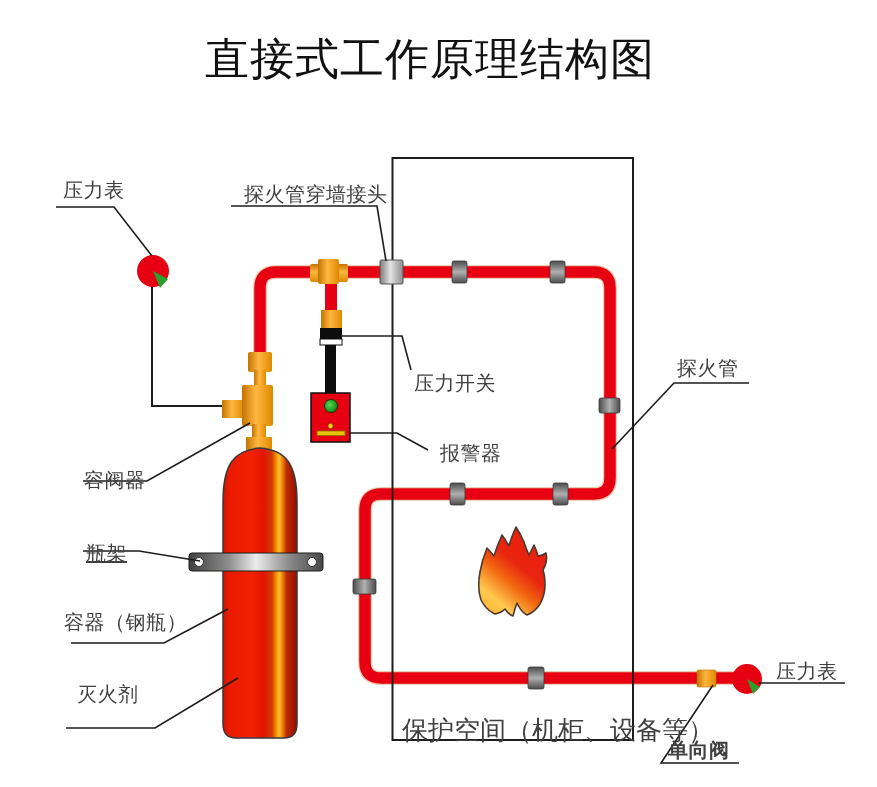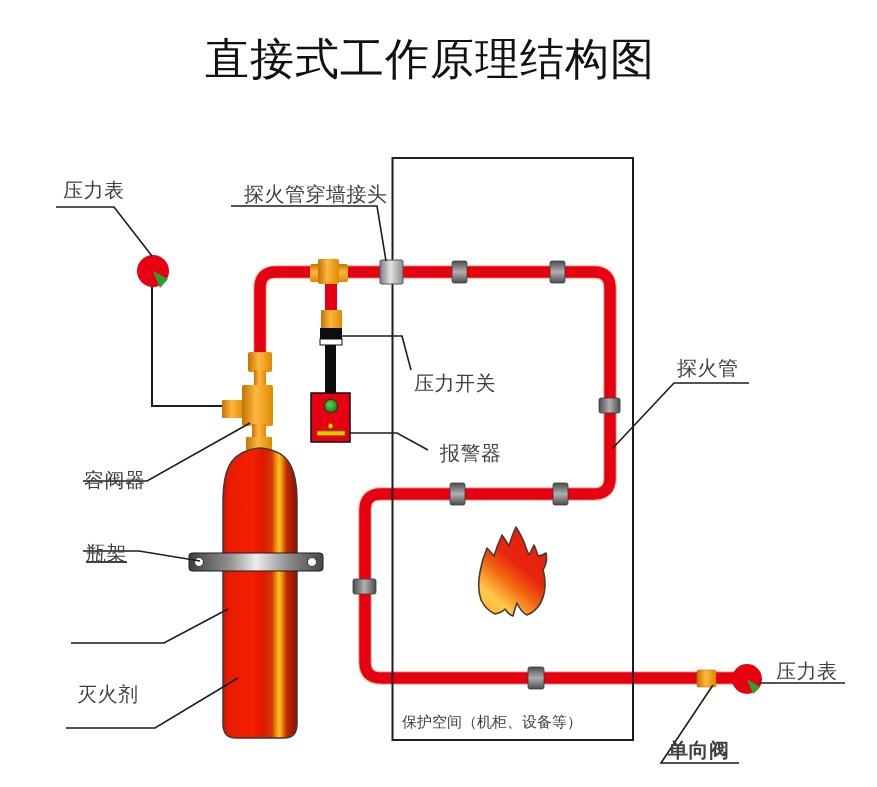--- a/index.html
+++ b/index.html
@@ -9,21 +9,21 @@
   }
   .stage svg{position:absolute;left:0;top:0;}
   .title{
     position:absolute;left:0;top:30px;width:860px;text-align:center;
     font-size:44px;font-weight:400;letter-spacing:1px;color:#111;white-space:nowrap;
   }
   .lbl{
     position:absolute;font-size:20px;font-weight:400;color:#404040;
     white-space:nowrap;letter-spacing:0.5px;
   }
-  .lbl.small{font-size:15px;letter-spacing:0;}
+  .lbl.small{font-size:26px;letter-spacing:0;}
 </style>
 </head>
 <body>
 
 <div class="stage">
 
   <svg width="877" height="787" viewBox="0 0 877 787">
     <defs>
       <linearGradient id="orangeH" x1="0" y1="0" x2="1" y2="0">
         <stop offset="0" stop-color="#c47300"></stop>
@@ -175,19 +175,20 @@
   </svg>
 
   <div class="title">直接式工作原理结构图</div>
 
   <div class="lbl" style="left:63px;top:177px;">压力表</div>
   <div class="lbl" style="left:244px;top:181px;">探火管穿墙接头</div>
   <div class="lbl" style="left:406px;top:370px;margin-left:8px;">压力开关</div>
   <div class="lbl" style="left:440px;top:440px;">报警器</div>
   <div class="lbl" style="left:84px;top:467px;">容阀器</div>
   <div class="lbl" style="left:86px;top:540px;text-decoration:underline;">瓶架</div>
+  <div class="lbl" style="left:64px;top:609px;">容器（钢瓶）</div>
   <div class="lbl" style="left:77px;top:681px;">灭火剂</div>
   <div class="lbl" style="left:677px;top:355px;">探火管</div>
   <div class="lbl" style="left:776px;top:658px;">压力表</div>
   <div class="lbl" style="left:668px;top:737px;font-weight:bold;">单向阀</div>
   <div class="lbl small" style="left:402px;top:713px;">保护空间（机柜、设备等）</div>
 
 </div>
 
 </body></html>

